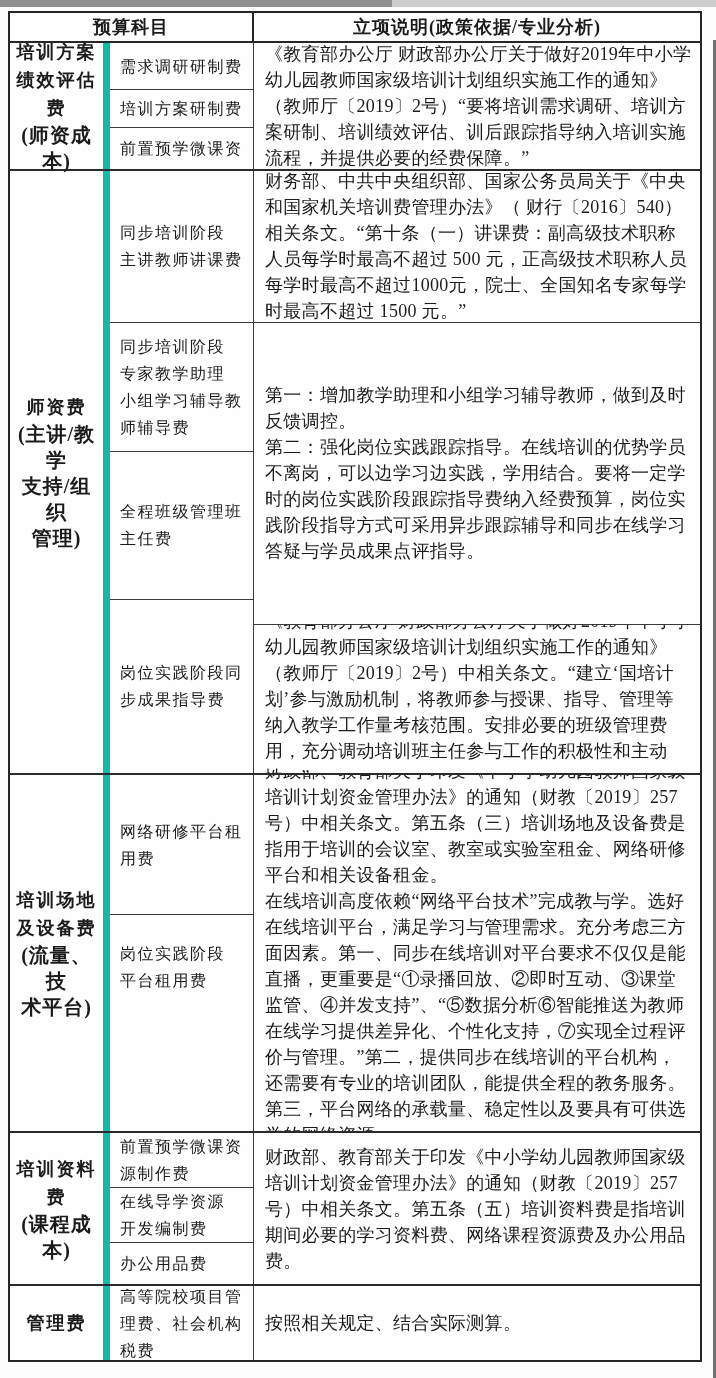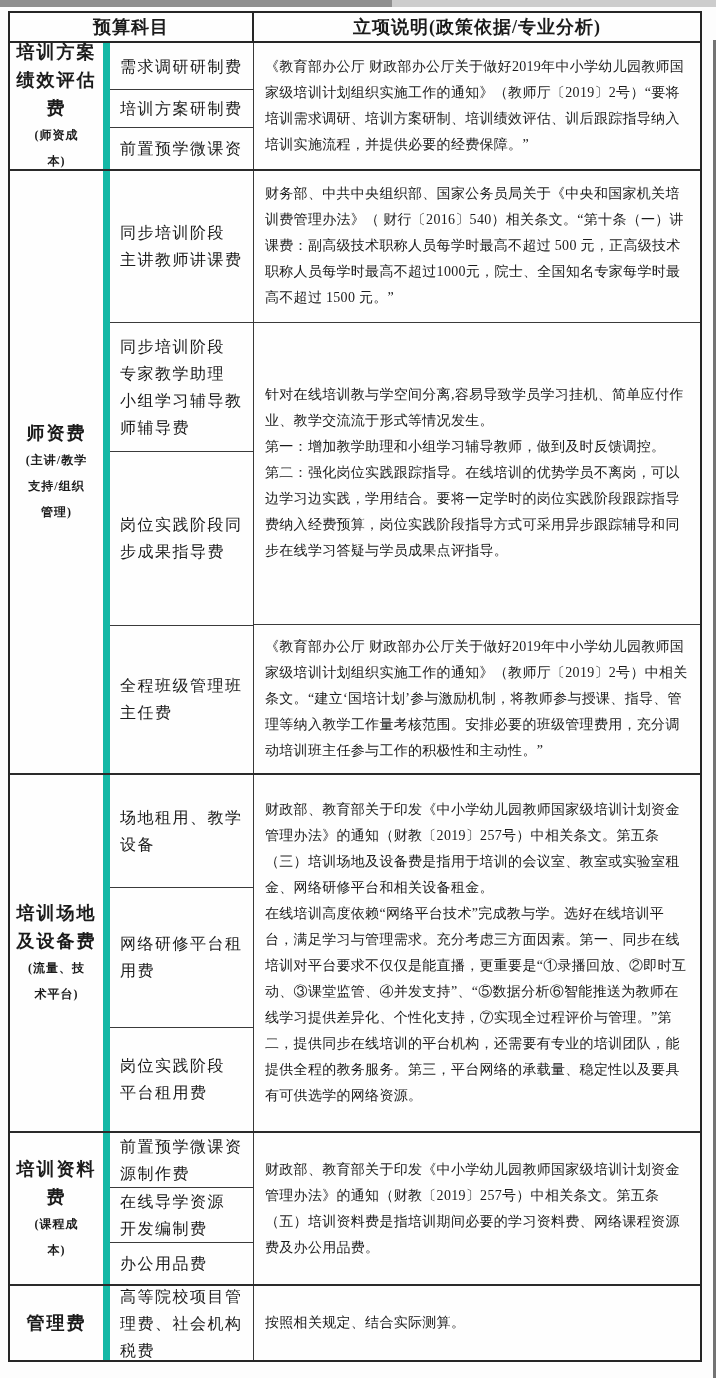--- a/index.html
+++ b/index.html
@@ -27,29 +27,29 @@
         font-weight:bold; font-size:18px; letter-spacing:1px; }
   .th-budget { width:244px; border-right:2px solid #262626; }
   .th-desc { flex:1; }
 
   .group { display:flex; border-bottom:2px solid #2a2a2a; }
   .group:last-child { border-bottom:none; }
   .c1 { width:100px; border-right:7px solid #14b8a6;
         display:flex; flex-direction:column; align-items:center; justify-content:center;
         text-align:center; padding:2px 6px; }
   .cat-name { font-weight:bold; font-size:18px; line-height:28px; letter-spacing:2px; white-space:pre-line; }
-  .cat-note { font-weight:bold; font-size:12px; line-height:26px; letter-spacing:1px; white-space:pre-line; }
+  .cat-note { font-weight:bold; font-size:20px; line-height:26px; letter-spacing:1px; white-space:pre-line; }
   .c2 { width:144px; border-right:1px solid #383838; display:flex; flex-direction:column; }
   .c2 .item { display:flex; align-items:center; padding-left:10px;
               font-size:16px; line-height:27px; letter-spacing:1.5px;
               white-space:pre-line; border-bottom:1px solid #3a3a3a; }
   .c2 .item:last-child { border-bottom:none; }
   .c3 { flex:1; display:flex; flex-direction:column; }
   .c3 .desc { display:flex; flex-direction:column; justify-content:center;
-              padding:4px 8px 4px 11px; font-size:14px; line-height:26px;
+              padding:4px 8px 4px 11px; font-size:18px; line-height:26px;
               letter-spacing:0.3px; border-bottom:1px solid #3a3a3a; overflow:hidden; }
   .c3 .desc:last-child { border-bottom:none; }
   .c3 .desc p { margin:0; }
 </style>
 </head>
 <body>
 
 <div class="scan-top">
   <div class="seg-a"></div>
   <div class="seg-b"></div>
@@ -90,50 +90,47 @@
 支持/组织
 管理)</div>
     </div>
     <div class="c2">
       <div class="item" style="height:152px">同步培训阶段
 主讲教师讲课费</div>
       <div class="item" style="height:130px">同步培训阶段
 专家教学助理
 小组学习辅导教
 师辅导费</div>
+      <div class="item" style="height:148px">全程班级管理班
+主任费</div>
       <div class="item" style="height:174px">岗位实践阶段同
 步成果指导费</div>
-      <div class="item" style="height:148px">全程班级管理班
-主任费</div>
     </div>
     <div class="c3">
       <div class="desc" style="height:152px">
         <p>财务部、中共中央组织部、国家公务员局关于《中央和国家机关培训费管理办法》（ 财行〔2016〕540）相关条文。“第十条（一）讲课费：副高级技术职称人员每学时最高不超过 500 元，正高级技术职称人员每学时最高不超过1000元，院士、全国知名专家每学时最高不超过 1500 元。”</p>
       </div>
       <div class="desc" style="height:304px">
-        <p>针对在线培训教与学空间分离,容易导致学员学习挂机、简单应付作业、教学交流流于形式等情况发生。</p>
         <p>第一：增加教学助理和小组学习辅导教师，做到及时反馈调控。</p>
         <p>第二：强化岗位实践跟踪指导。在线培训的优势学员不离岗，可以边学习边实践，学用结合。要将一定学时的岗位实践阶段跟踪指导费纳入经费预算，岗位实践阶段指导方式可采用异步跟踪辅导和同步在线学习答疑与学员成果点评指导。</p>
       </div>
       <div class="desc" style="height:148px">
         <p>《教育部办公厅 财政部办公厅关于做好2019年中小学幼儿园教师国家级培训计划组织实施工作的通知》（教师厅〔2019〕2号）中相关条文。“建立‘国培计划’参与激励机制，将教师参与授课、指导、管理等纳入教学工作量考核范围。安排必要的班级管理费用，充分调动培训班主任参与工作的积极性和主动性。”</p>
       </div>
     </div>
   </div>
 
   <div class="group" style="height:358px">
     <div class="c1">
       <div class="cat-name">培训场地
 及设备费</div>
       <div class="cat-note">(流量、技
 术平台)</div>
     </div>
     <div class="c2">
-      <div class="item" style="height:114px">场地租用、教学
-设备</div>
       <div class="item" style="height:140px">网络研修平台租
 用费</div>
       <div class="item" style="height:104px">岗位实践阶段
 平台租用费</div>
     </div>
     <div class="c3">
       <div class="desc" style="height:358px">
         <p>财政部、教育部关于印发《中小学幼儿园教师国家级培训计划资金管理办法》的通知（财教〔2019〕257号）中相关条文。第五条（三）培训场地及设备费是指用于培训的会议室、教室或实验室租金、网络研修平台和相关设备租金。</p>
         <p>在线培训高度依赖“网络平台技术”完成教与学。选好在线培训平台，满足学习与管理需求。充分考虑三方面因素。第一、同步在线培训对平台要求不仅仅是能直播，更重要是“①录播回放、②即时互动、③课堂监管、④并发支持”、“⑤数据分析⑥智能推送为教师在线学习提供差异化、个性化支持，⑦实现全过程评价与管理。”第二，提供同步在线培训的平台机构，还需要有专业的培训团队，能提供全程的教务服务。第三，平台网络的承载量、稳定性以及要具有可供选学的网络资源。</p>
       </div>

